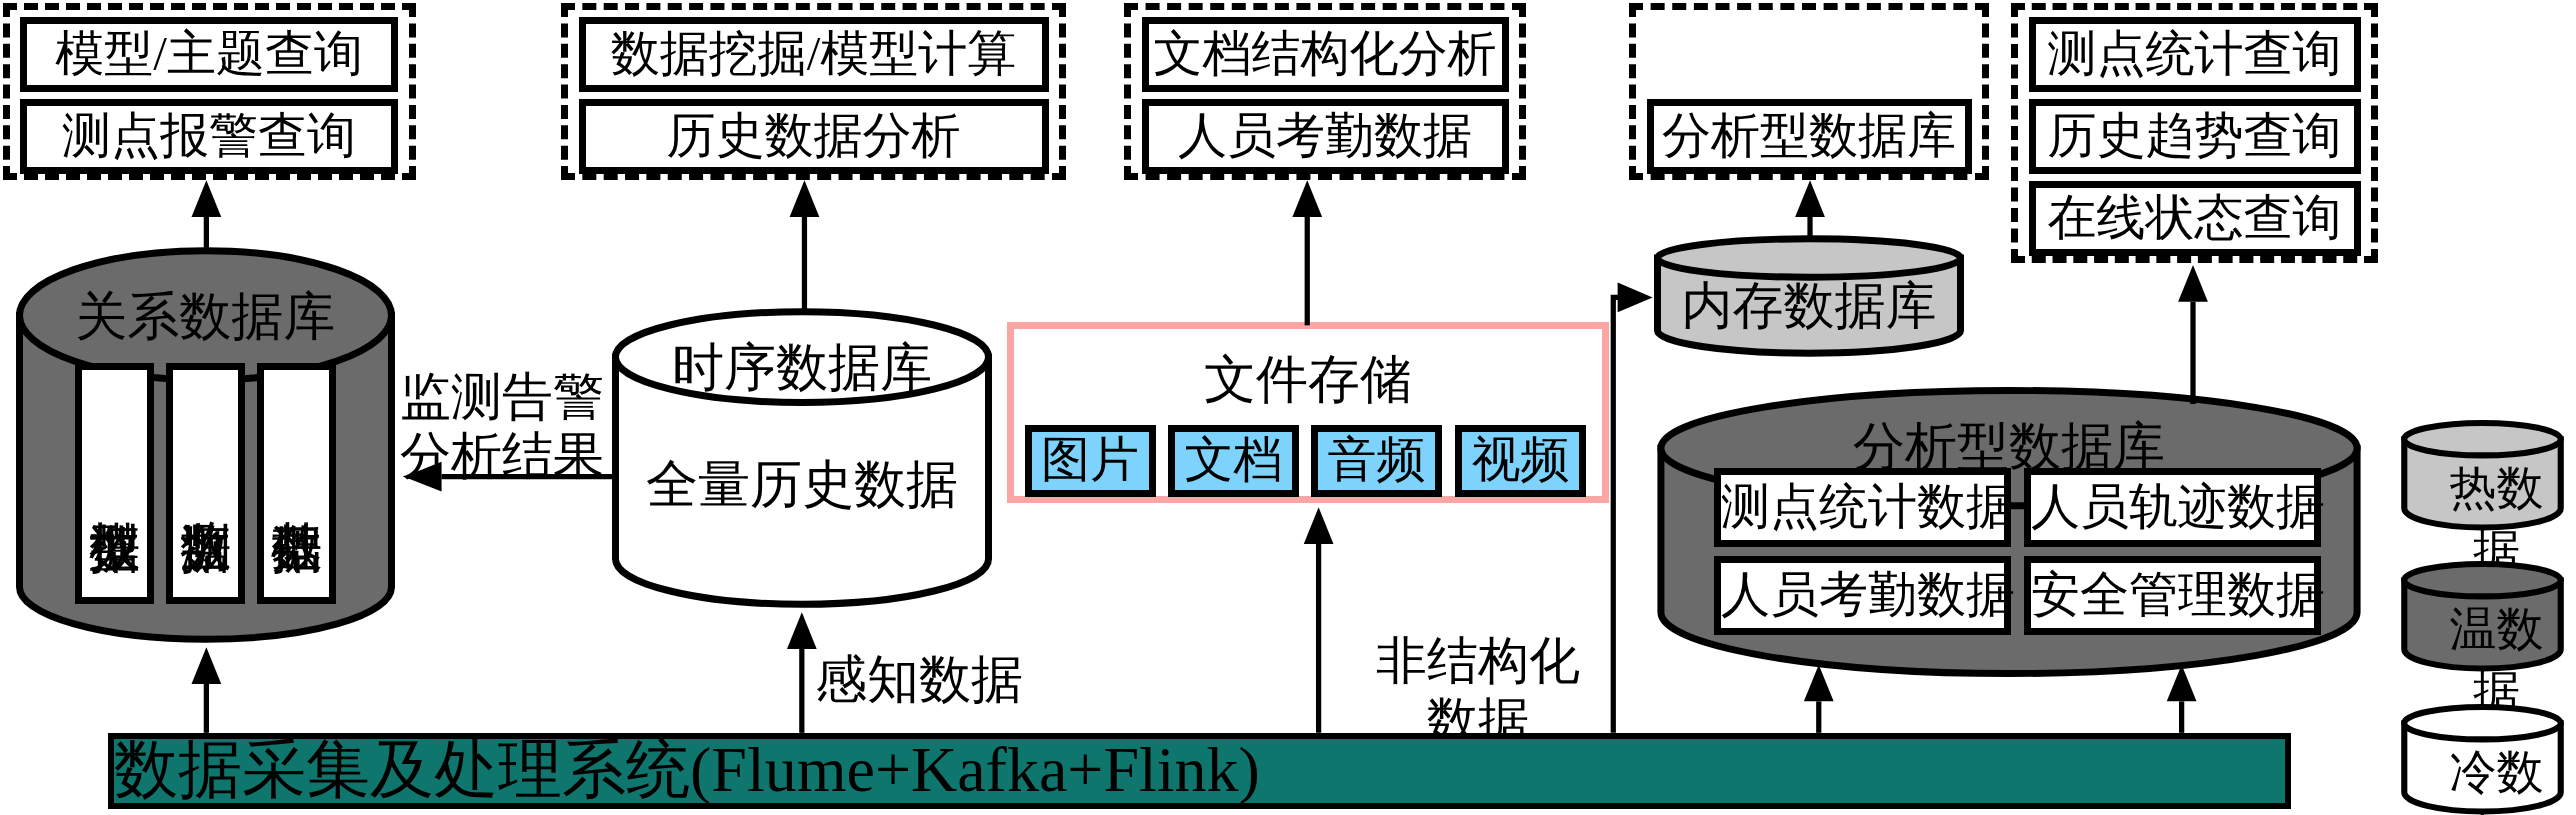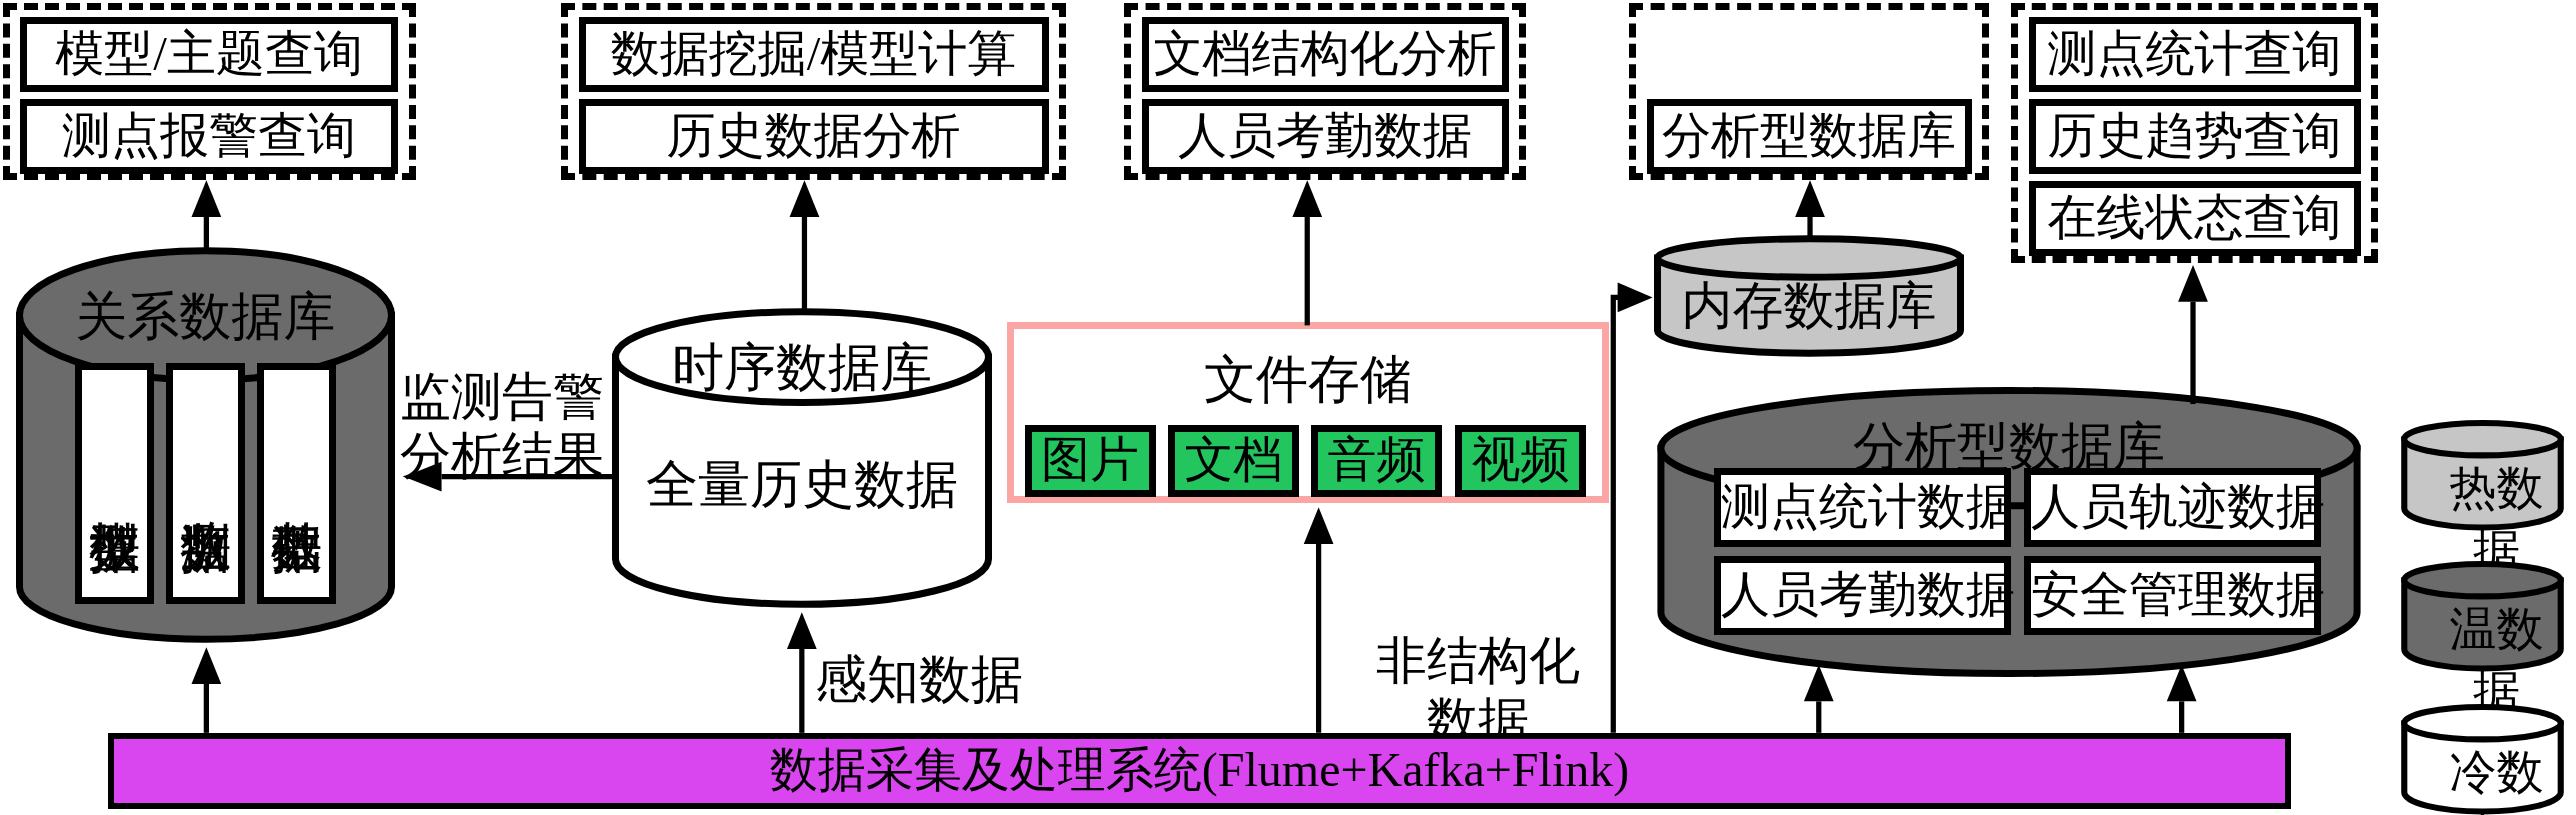--- a/index.html
+++ b/index.html
@@ -27,28 +27,28 @@
   }
   .hpart{
     position:absolute;height:79px;border:7px solid #000;background:#fff;box-sizing:border-box;
     text-align:center;line-height:63px;font-size:49px;white-space:nowrap;font-weight:500;
   }
   
   .fsbox{position:absolute;border:7px solid #fca5a5;background:#fff;box-sizing:border-box;}
   .fs-title{position:absolute;left:0;right:0;top:15.7px;text-align:center;font-size:52px;font-weight:500;}
   .fsitem{
     position:absolute;width:131px;height:72px;border:7px solid #000;box-sizing:border-box;
-    background:#22c55e;text-align:center;line-height:56px;font-size:49px;font-weight:500;
+    background:#7dd3fc;text-align:center;line-height:56px;font-size:49px;font-weight:500;
   }
   
   .flabel{position:absolute;font-size:51px;line-height:58px;white-space:nowrap;font-weight:500;margin-top:20px;}
   
   .bar{
     position:absolute;left:108px;top:733px;width:2183px;height:76px;border:6.1px solid #000;
-    box-sizing:border-box;background:#d946ef;text-align:center;line-height:62px;font-size:48px;font-weight:500;
+    box-sizing:border-box;background:#0f766e;line-height:62px;font-size:64px;font-weight:500;
   }
   .legend-label{position:absolute;left:0;right:0;text-align:center;font-size:47px;font-weight:500;padding-left:28px;}
   .overlay{position:absolute;left:0;top:0;pointer-events:none;}
   .overlay line, .overlay polyline{stroke:#000;stroke-width:6;fill:none;}
   .overlay polygon{fill:#000;stroke:none;}
 </style>
 </head>
 <body>
 
 <div class="stage">

